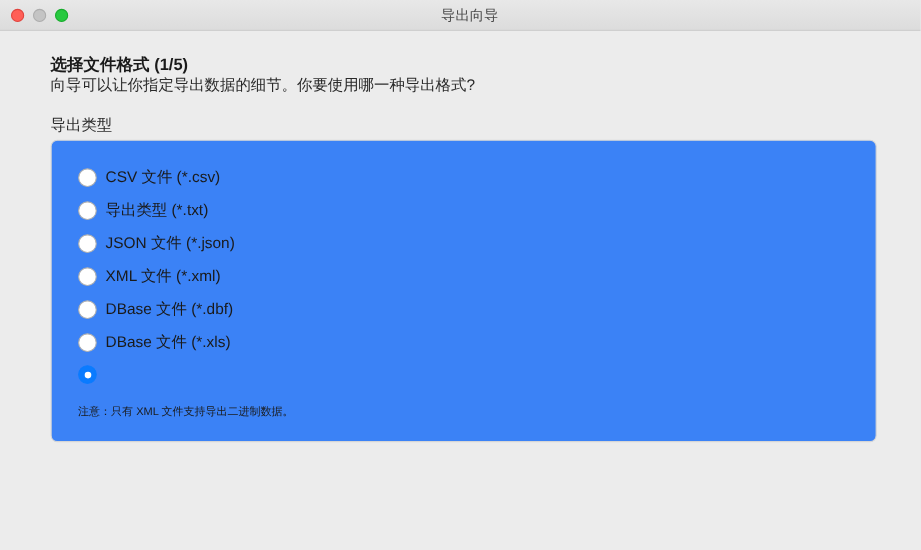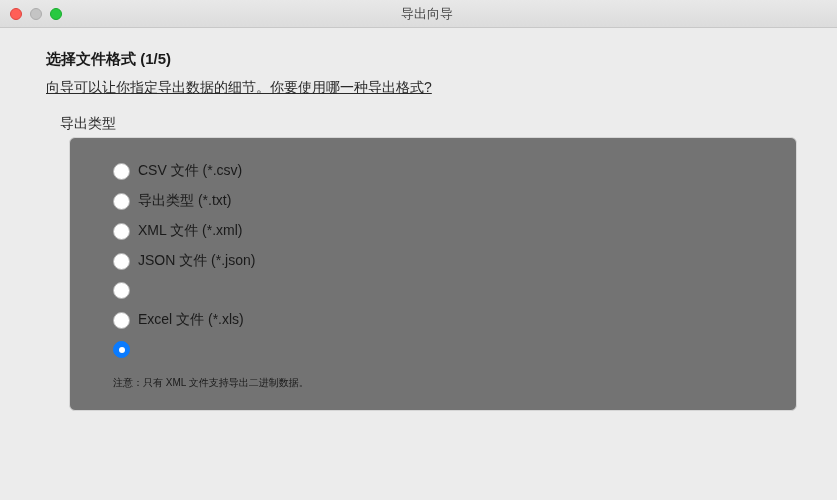--- a/index.html
+++ b/index.html
@@ -44,41 +44,38 @@
       color: #4a4a4a;
       pointer-events: none;
     }
     .content {
       padding: 22px 40px 20px 46px;
     }
     .step-title {
       font-size: 15px;
       font-weight: 700;
       color: #1a1a1a;
-      margin-bottom: 10px;
+      margin-bottom: 0;
     }
     .step-desc {
       font-size: 14px;
       color: #2a2a2a;
       margin-bottom: 18px;
-      text-decoration: underline;
     }
     .group-label {
       font-size: 14px;
       color: #2a2a2a;
-      margin-left: 14px;
       margin-bottom: 2px;
     }
     .group-box {
-      background: #737373;
+      background: #3b82f6;
       border: 1px solid #d6d6d6;
       border-radius: 6px;
-      padding: 18px 28px 20px 43px;
+      padding: 18px 28px 20px 24px;
       margin-top: 4px;
-      margin-left: 23px;
     }
     .radio-row {
       display: flex;
       align-items: center;
       padding: 6px 0;
       cursor: pointer;
     }
     .radio {
       width: 17px;
       height: 17px;
@@ -133,32 +130,33 @@
         <div class="radio-row">
           <div class="radio"></div>
           <span class="radio-label">CSV 文件 (*.csv)</span>
         </div>
         <div class="radio-row">
           <div class="radio"></div>
           <span class="radio-label">导出类型 (*.txt)</span>
         </div>
         <div class="radio-row">
           <div class="radio"></div>
+          <span class="radio-label">JSON 文件 (*.json)</span>
+        </div>
+        <div class="radio-row">
+          <div class="radio"></div>
           <span class="radio-label">XML 文件 (*.xml)</span>
         </div>
         <div class="radio-row">
           <div class="radio"></div>
-          <span class="radio-label">JSON 文件 (*.json)</span>
+          <span class="radio-label">DBase 文件 (*.dbf)</span>
         </div>
         <div class="radio-row">
           <div class="radio"></div>
-        </div>
-        <div class="radio-row">
-          <div class="radio"></div>
-          <span class="radio-label">Excel 文件 (*.xls)</span>
+          <span class="radio-label">DBase 文件 (*.xls)</span>
         </div>
         <div class="radio-row">
           <div class="radio selected"></div>
         </div>
       </div>
     <div class="note">注意：只有 XML 文件支持导出二进制数据。</div>
   </div>
 </div>
 
 </body></html>

